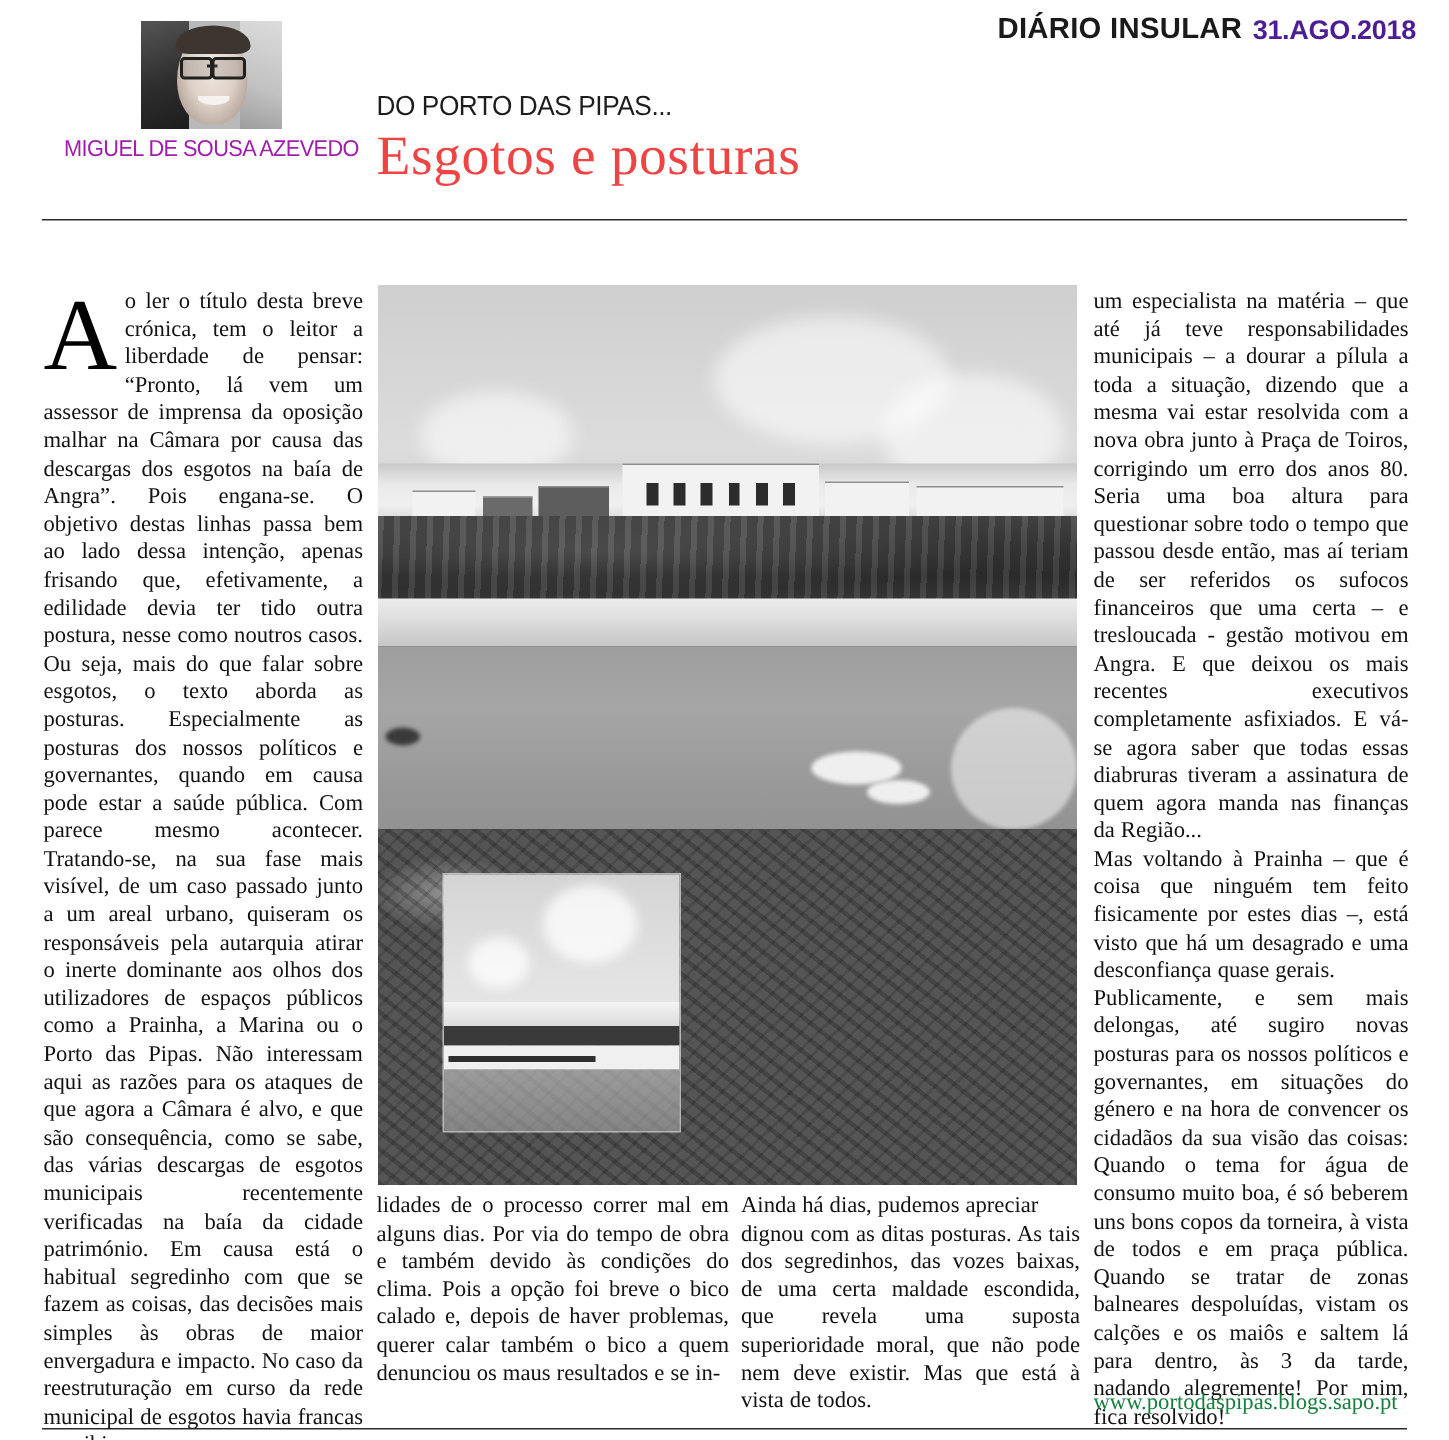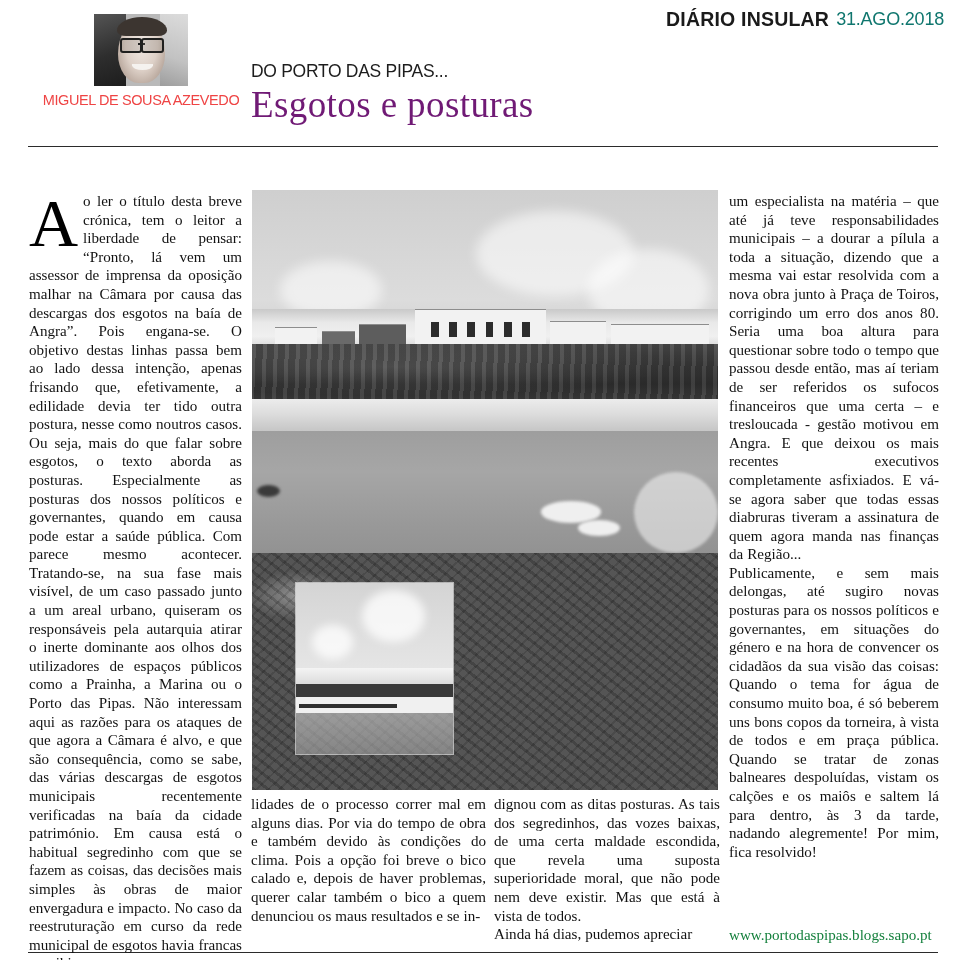--- a/index.html
+++ b/index.html
@@ -15,37 +15,37 @@
     position: relative;
     overflow: hidden;
   }
 
   
   #masthead {
     position: absolute;
     top: 8px;
     right: 22px;
     display: flex;
-    align-items: center;
+    align-items: flex-end;
     gap: 7px;
     white-space: nowrap;
   }
   #masthead .paper-name {
     font-family: "Liberation Sans", sans-serif;
     font-weight: bold;
     font-size: 19.5px;
     letter-spacing: 0.2px;
     color: #1a1a1a;
   }
   #masthead .issue-date {
     font-family: "Liberation Sans", sans-serif;
-    font-weight: normal;
+    font-weight: bold;
     font-size: 18px;
     letter-spacing: -0.2px;
-    color: #0f766e;
+    color: #4c1d95;
   }
 
   
   #byline-block {
     position: absolute;
     left: 36px;
     top: 14px;
     width: 210px;
     display: flex;
     flex-direction: column;
@@ -96,21 +96,21 @@
   }
   #author-photo .mouth {
     position: absolute; left: 40%; top: 70%; width: 23%; height: 8%;
     background: #f5f2ef; border-radius: 0 0 60% 60% / 0 0 100% 100%;
   }
   #author-name {
     margin-top: 6px;
     font-family: "Liberation Sans", sans-serif;
     font-size: 14.5px;
     letter-spacing: -0.4px;
-    color: #ef4444;
+    color: #a21caf;
     white-space: nowrap;
     transform: scaleY(1.06);
   }
 
   
   #headline-block {
     position: absolute;
     left: 251px;
     top: 60px;
     width: 520px;
@@ -122,21 +122,21 @@
     color: #1d1d1d;
     transform: scaleY(1.05);
     transform-origin: left top;
   }
   #headline {
     margin-top: 4px;
     font-family: "Liberation Serif", serif;
     font-size: 37px;
     font-weight: normal;
     letter-spacing: 0.4px;
-    color: #701a75;
+    color: #ef4444;
     line-height: 1.08;
   }
 
   
   .hrule {
     position: absolute;
     left: 28px;
     width: 910px;
     height: 1px;
     background: #2b2b2b;
@@ -396,22 +396,23 @@
 <div class="col" id="col-1">
   <span id="dropcap">A</span>
   <p>o ler o título desta breve crónica, tem o leitor a liberdade de pensar: “Pronto, lá vem um assessor de imprensa da oposição malhar na Câmara por causa das descargas dos esgotos na baía de Angra”. Pois engana-se. O objetivo destas linhas passa bem ao lado dessa intenção, apenas frisando que, efetivamente, a edilidade devia ter tido outra postura, nesse como noutros casos. Ou seja, mais do que falar sobre esgotos, o texto aborda as posturas. Especialmente as posturas dos nossos políticos e governantes, quando em causa pode estar a saúde pública. Com parece mesmo acontecer. Tratando-se, na sua fase mais visível, de um caso passado junto a um areal urbano, quiseram os responsáveis pela autarquia atirar o inerte dominante aos olhos dos utilizadores de espaços públicos como a Prainha, a Marina ou o Porto das Pipas. Não interessam aqui as razões para os ataques de que agora a Câmara é alvo, e que são consequência, como se sabe, das várias descargas de esgotos municipais recentemente verificadas na baía da cidade património. Em causa está o habitual segredinho com que se fazem as coisas, das decisões mais simples às obras de maior envergadura e impacto. No caso da reestruturação em curso da rede municipal de esgotos havia francas possibi-</p>
 </div>
 
 <div class="col" id="col-2">
   <p>lidades de o processo correr mal em alguns dias. Por via do tempo de obra e também devido às condições do clima. Pois a opção foi breve o bico calado e, depois de haver problemas, querer calar também o bico a quem denunciou os maus resultados e se in-</p>
 </div>
 
 <div class="col" id="col-3">
+  <p>Ainda há dias, pudemos apreciar</p>
   <p>dignou com as ditas posturas. As tais dos segredinhos, das vozes baixas, de uma certa maldade escondida, que revela uma suposta superioridade moral, que não pode nem deve existir. Mas que está à vista de todos.</p>
-  <p>Ainda há dias, pudemos apreciar</p>
 </div>
 
 <div class="col" id="col-4">
   <p>um especialista na matéria – que até já teve responsabilidades municipais – a dourar a pílula a toda a situação, dizendo que a mesma vai estar resolvida com a nova obra junto à Praça de Toiros, corrigindo um erro dos anos 80. Seria uma boa altura para questionar sobre todo o tempo que passou desde então, mas aí teriam de ser referidos os sufocos financeiros que uma certa – e tresloucada - gestão motivou em Angra. E que deixou os mais recentes executivos completamente asfixiados. E vá-se agora saber que todas essas diabruras tiveram a assinatura de quem agora manda nas finanças da Região...</p>
+  <p>Mas voltando à Prainha – que é coisa que ninguém tem feito fisicamente por estes dias –, está visto que há um desagrado e uma desconfiança quase gerais.</p>
   <p>Publicamente, e sem mais delongas, até sugiro novas posturas para os nossos políticos e governantes, em situações do género e na hora de convencer os cidadãos da sua visão das coisas: Quando o tema for água de consumo muito boa, é só beberem uns bons copos da torneira, à vista de todos e em praça pública. Quando se tratar de zonas balneares despoluídas, vistam os calções e os maiôs e saltem lá para dentro, às 3 da tarde, nadando alegremente! Por mim, fica resolvido!</p>
 </div>
 
 <div id="site-url">www.portodaspipas.blogs.sapo.pt</div>
 
 </body></html>

